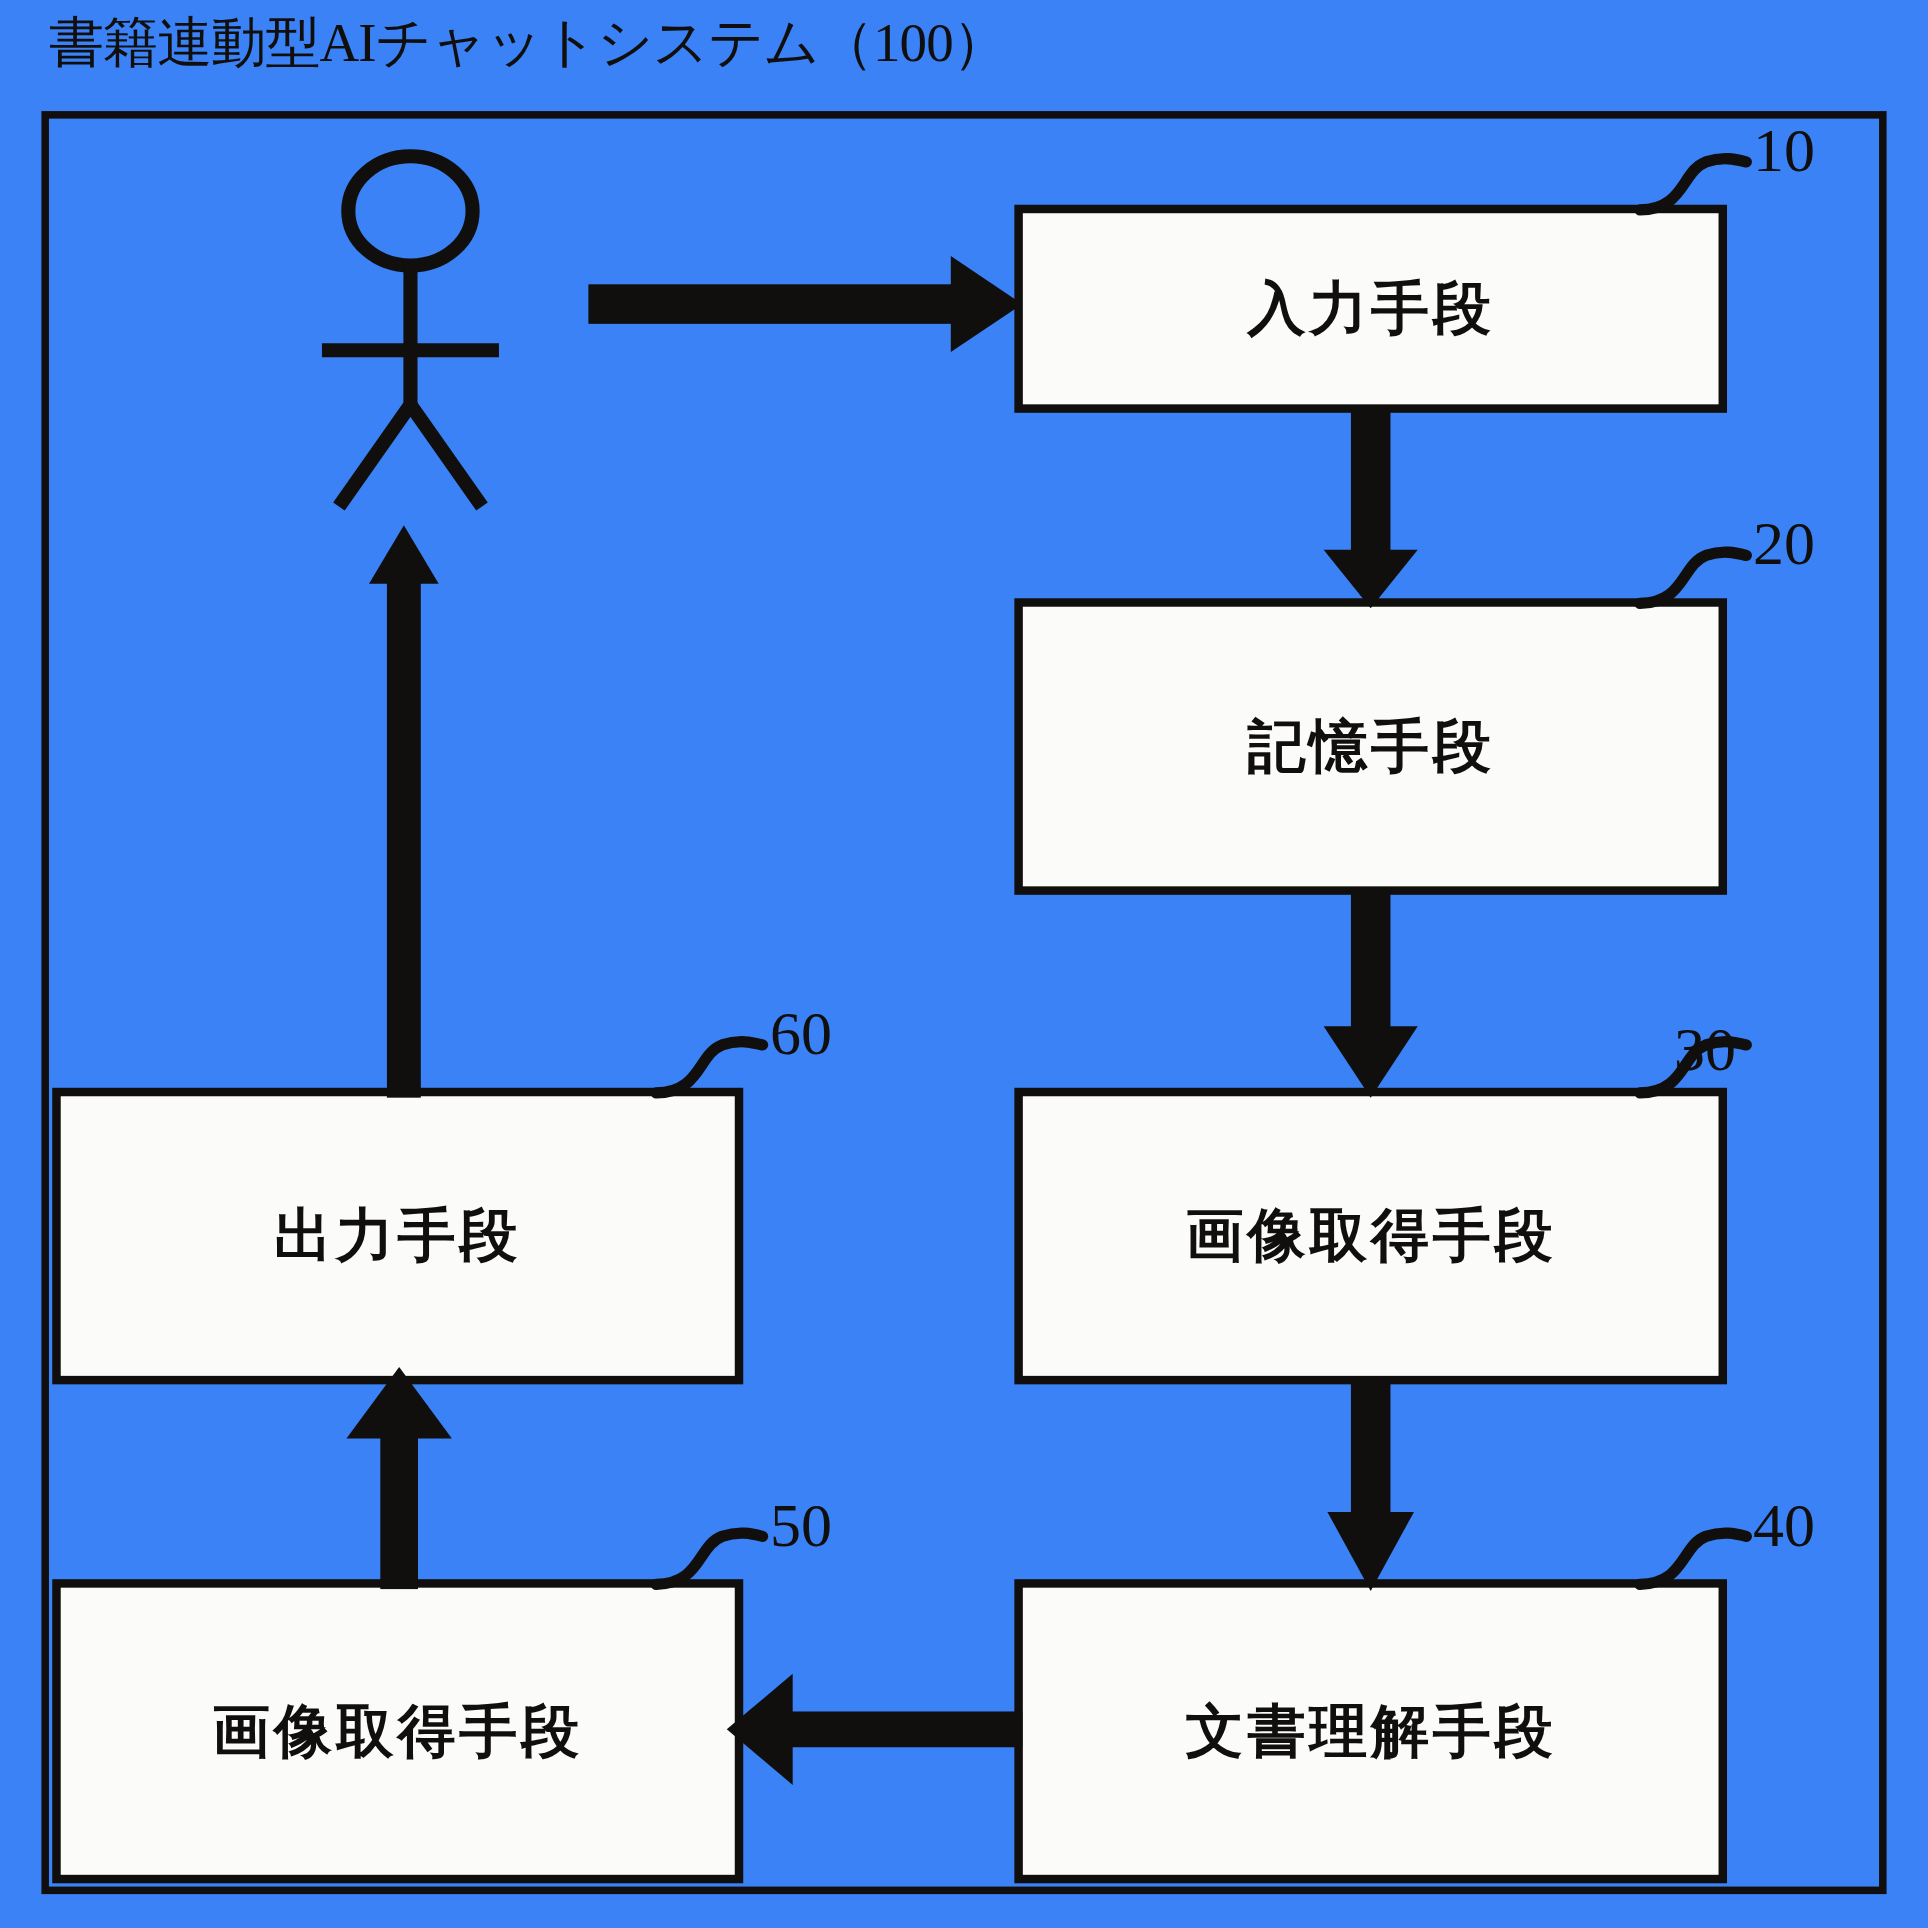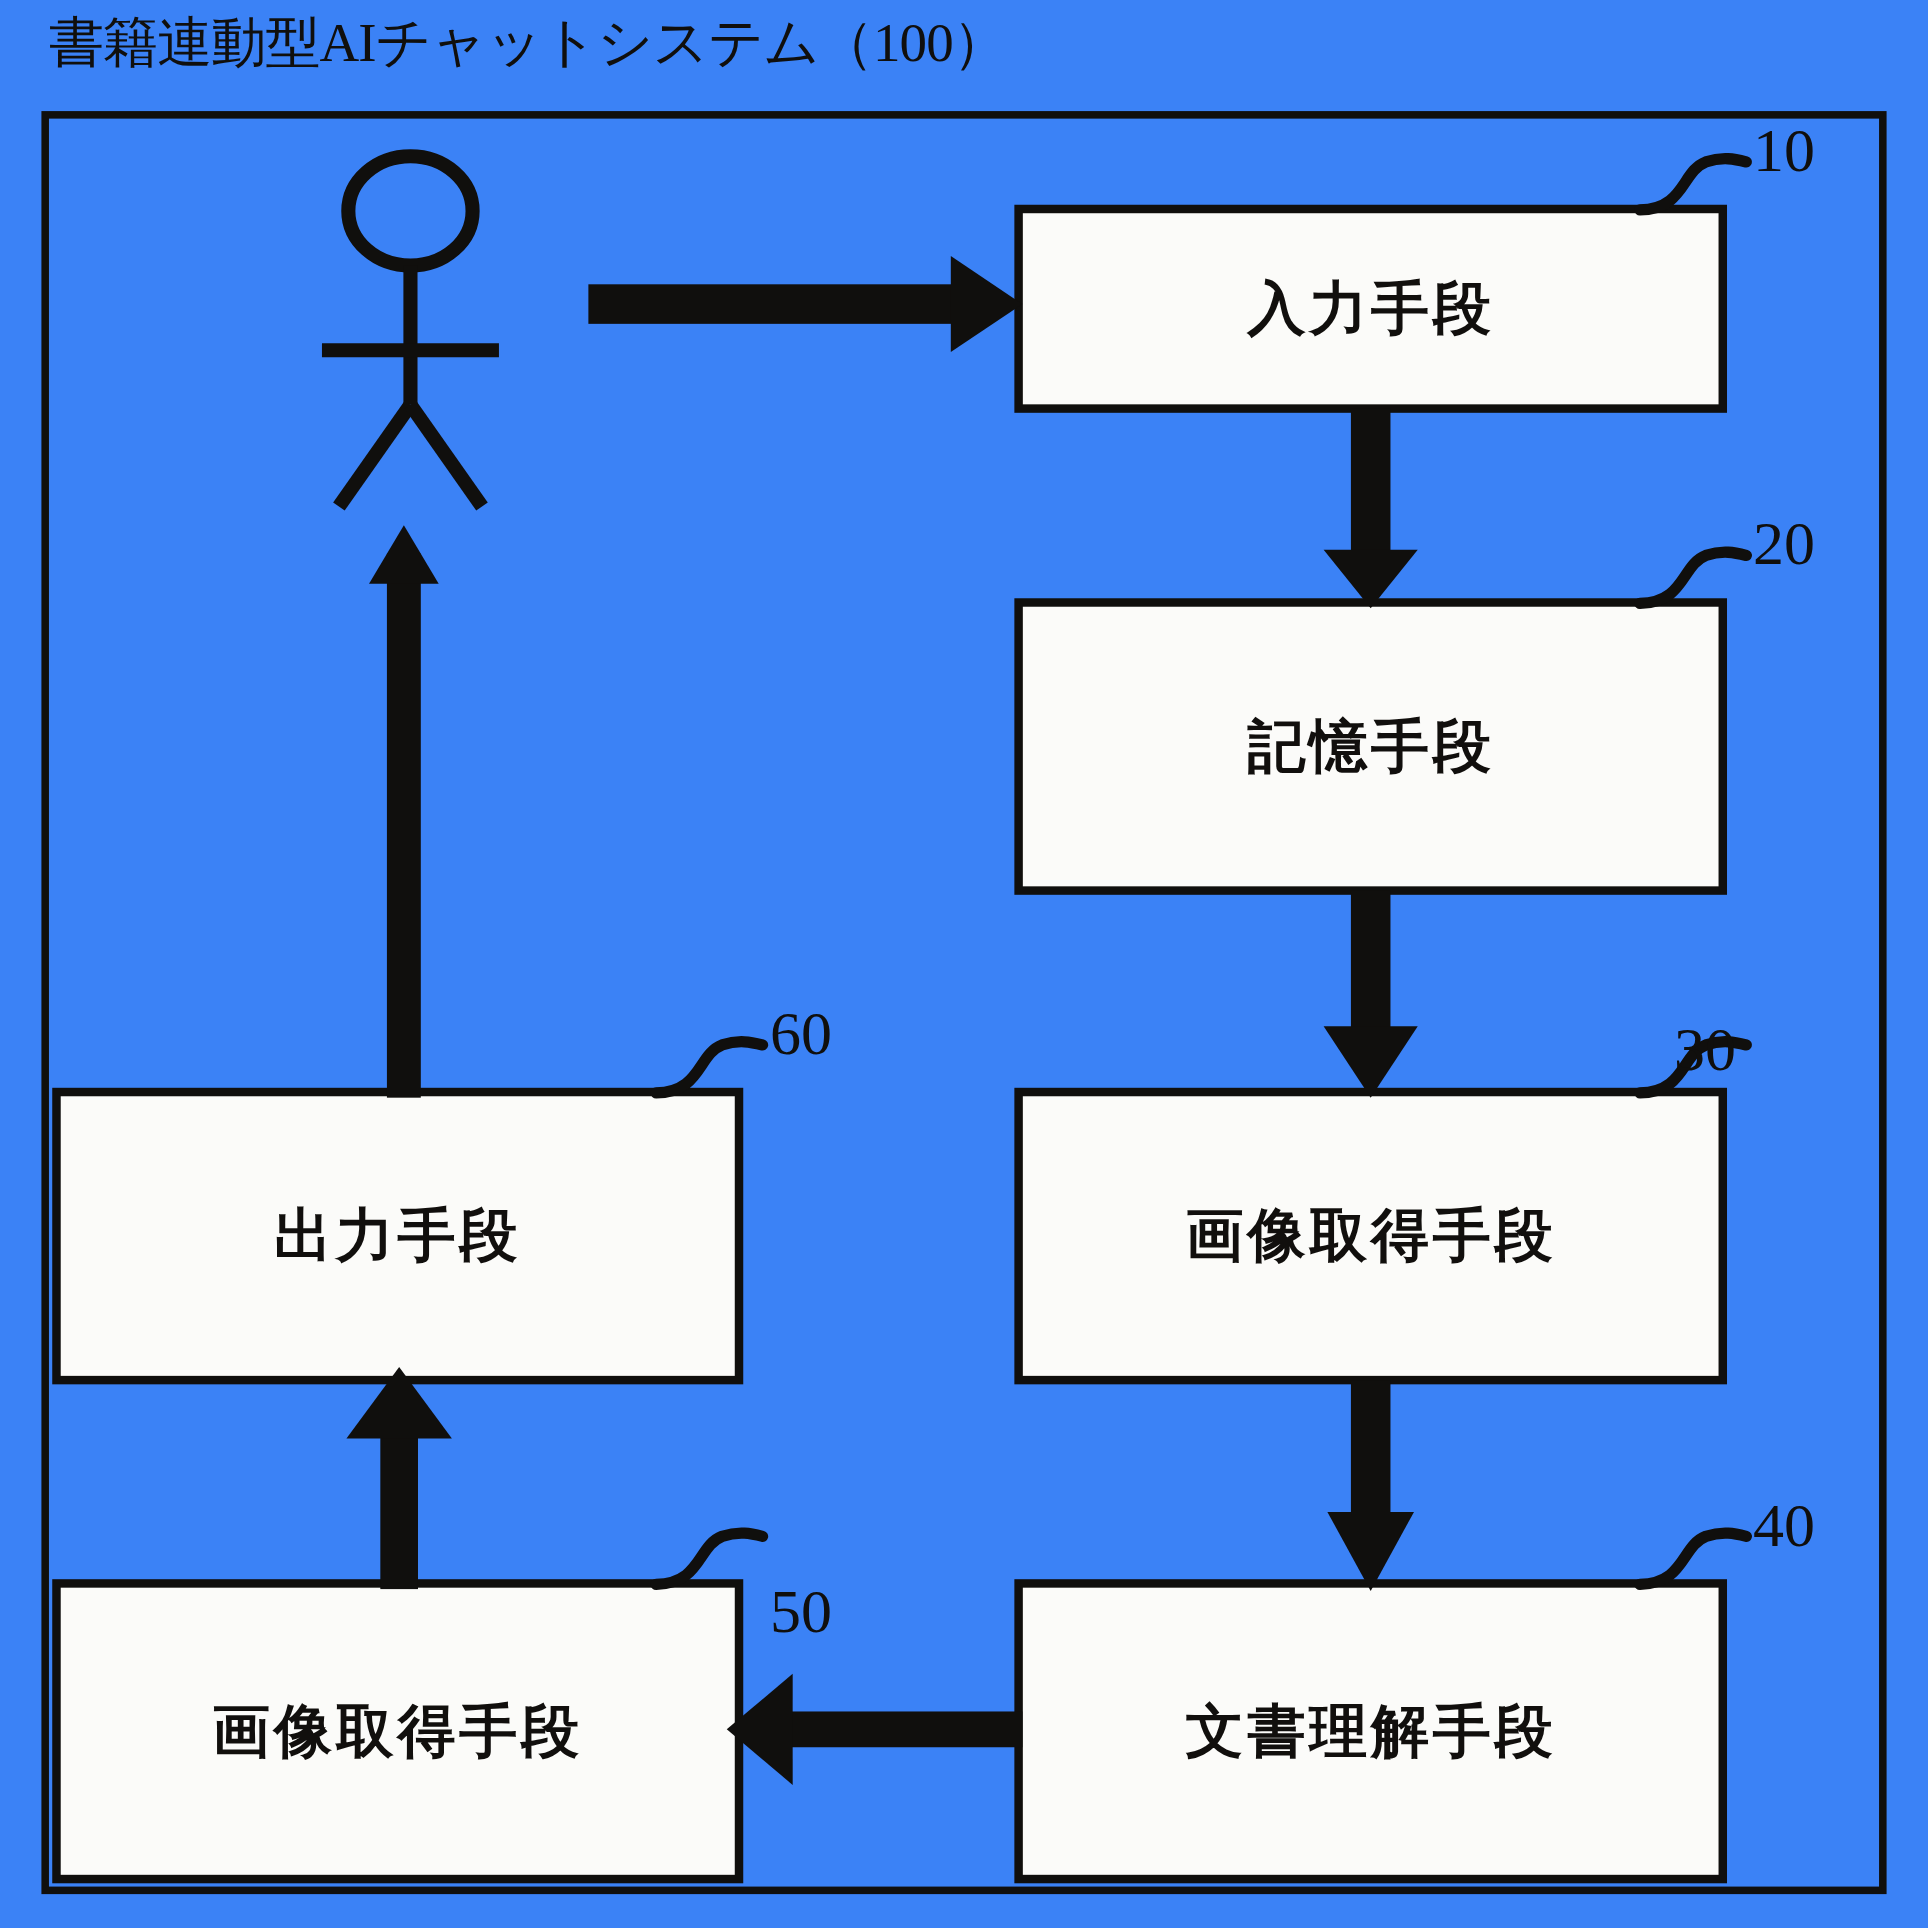--- a/index.html
+++ b/index.html
@@ -104,17 +104,17 @@
   <div class="box-label" style="left:1019px;top:603px;width:704px;height:288px;">記憶手段</div>
   <div class="box-label" style="left:1019px;top:1092px;width:704px;height:288px;">画像取得手段</div>
   <div class="box-label" style="left:1019px;top:1584px;width:704px;height:296px;">文書理解手段</div>
   <div class="box-label" style="left:56px;top:1584px;width:683px;height:296px;">画像取得手段</div>
   <div class="box-label" style="left:56px;top:1092px;width:683px;height:288px;">出力手段</div>
 
   <div class="ref-num" style="left:1753px;top:115px;">10</div>
   <div class="ref-num" style="left:1753px;top:508px;">20</div>
   <div class="ref-num" style="left:1674px;top:998px;margin-top:16px;">30</div>
   <div class="ref-num" style="left:1753px;top:1490px;">40</div>
-  <div class="ref-num" style="left:770px;top:1576px;">50</div>
+  <div class="ref-num" style="left:770px;top:1490px;">50</div>
   <div class="ref-num" style="left:770px;top:998px;">60</div>
 
 </div>
 
 
 </body></html>

